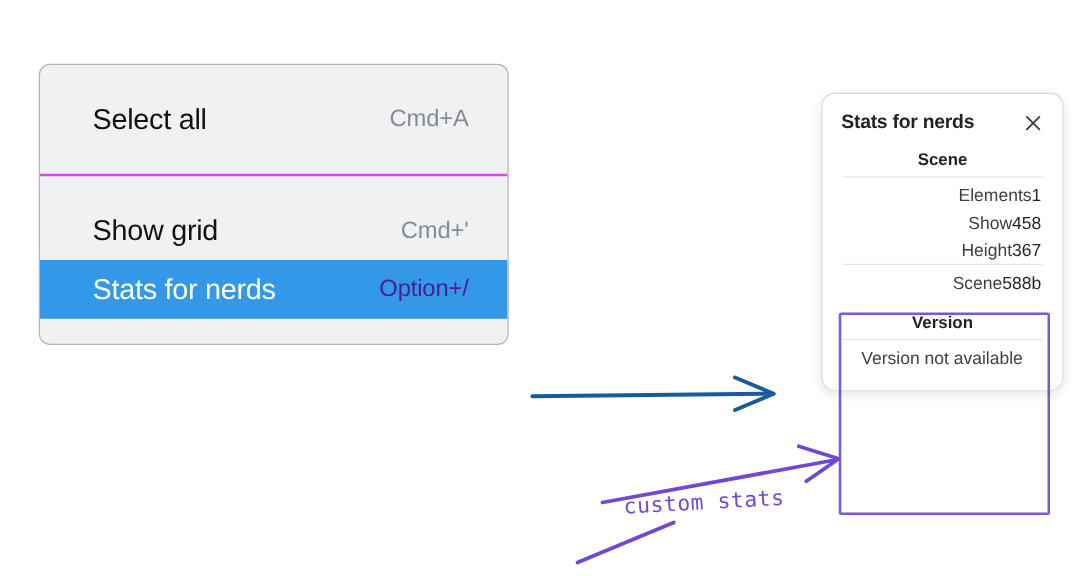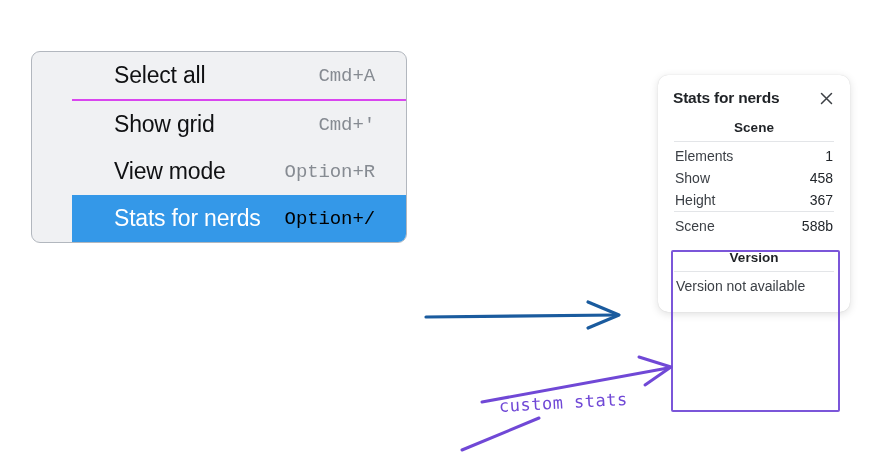--- a/index.html
+++ b/index.html
@@ -21,22 +21,21 @@
     left: 31px;
     top: 51px;
     width: 376px;
     background: #f0f1f3;
     border: 1px solid #b2b7be;
     border-radius: 9px;
     box-sizing: border-box;
     overflow: hidden;
   }
   .menu-group {
-    padding: 0 0;
-    margin-left: 40px;
+    padding: 20px 0;
   }
   .menu-group + .menu-group {
     border-top: 2px solid #d946ef;
   }
   .menu-item {
     height: 47px;
     display: flex;
     align-items: center;
     justify-content: space-between;
     padding: 0 31px 0 42px;
@@ -46,27 +45,26 @@
     font-size: 23px;
     color: #101113;
     letter-spacing: -0.2px;
     white-space: nowrap;
   }
   .menu-shortcut {
     font-size: 19px;
     color: #868b92;
     letter-spacing: -0.1px;
     white-space: nowrap;
-    font-family: Liberation Mono, monospace;
   }
   .menu-item.selected {
     background: #3498e8;
   }
   .menu-item.selected .menu-label { color: #ffffff; }
-  .menu-item.selected .menu-shortcut { color: #000000; }
+  .menu-item.selected .menu-shortcut { color: #4c1d95; }
 
   
   #stats-panel {
     position: absolute;
     left: 658px;
     top: 75px;
     width: 192px;
     background: #ffffff;
     border-radius: 10px;
     box-sizing: border-box;
@@ -101,35 +99,35 @@
     padding: 13px 0 6px 0;
   }
   .section-rule {
     height: 1px;
     background: #e3e5e8;
     margin: 0 2px 3px 2px;
   }
   .stat-row {
     display: flex;
     align-items: center;
-    justify-content: space-between;
+    justify-content: flex-end;
     padding: 3px 3px;
   }
   .stat-key {
     font-size: 14px;
     color: #3c4046;
   }
   .stat-val {
     font-size: 14px;
     color: #22262b;
   }
   .version-text {
     font-size: 14px;
     color: #3c4046;
-    padding: 3px 3px 2px 4px;
+    padding: 3px 3px 2px 17px;
     white-space: nowrap;
   }
 
   
   #custom-stats-box {
     position: absolute;
     left: 671px;
     top: 250px;
     width: 169px;
     height: 162px;
@@ -172,24 +170,20 @@
       <span class="menu-label">Select all</span>
       <span class="menu-shortcut">Cmd+A</span>
     </div>
   </div>
 
   <div class="menu-group">
     <div class="menu-item">
       <span class="menu-label">Show grid</span>
       <span class="menu-shortcut">Cmd+'</span>
     </div>
-    <div class="menu-item">
-      <span class="menu-label">View mode</span>
-      <span class="menu-shortcut">Option+R</span>
-    </div>
     <div class="menu-item selected">
       <span class="menu-label">Stats for nerds</span>
       <span class="menu-shortcut">Option+/</span>
     </div>
   </div>
 
 </div>
 
 <div id="stats-panel">
 

